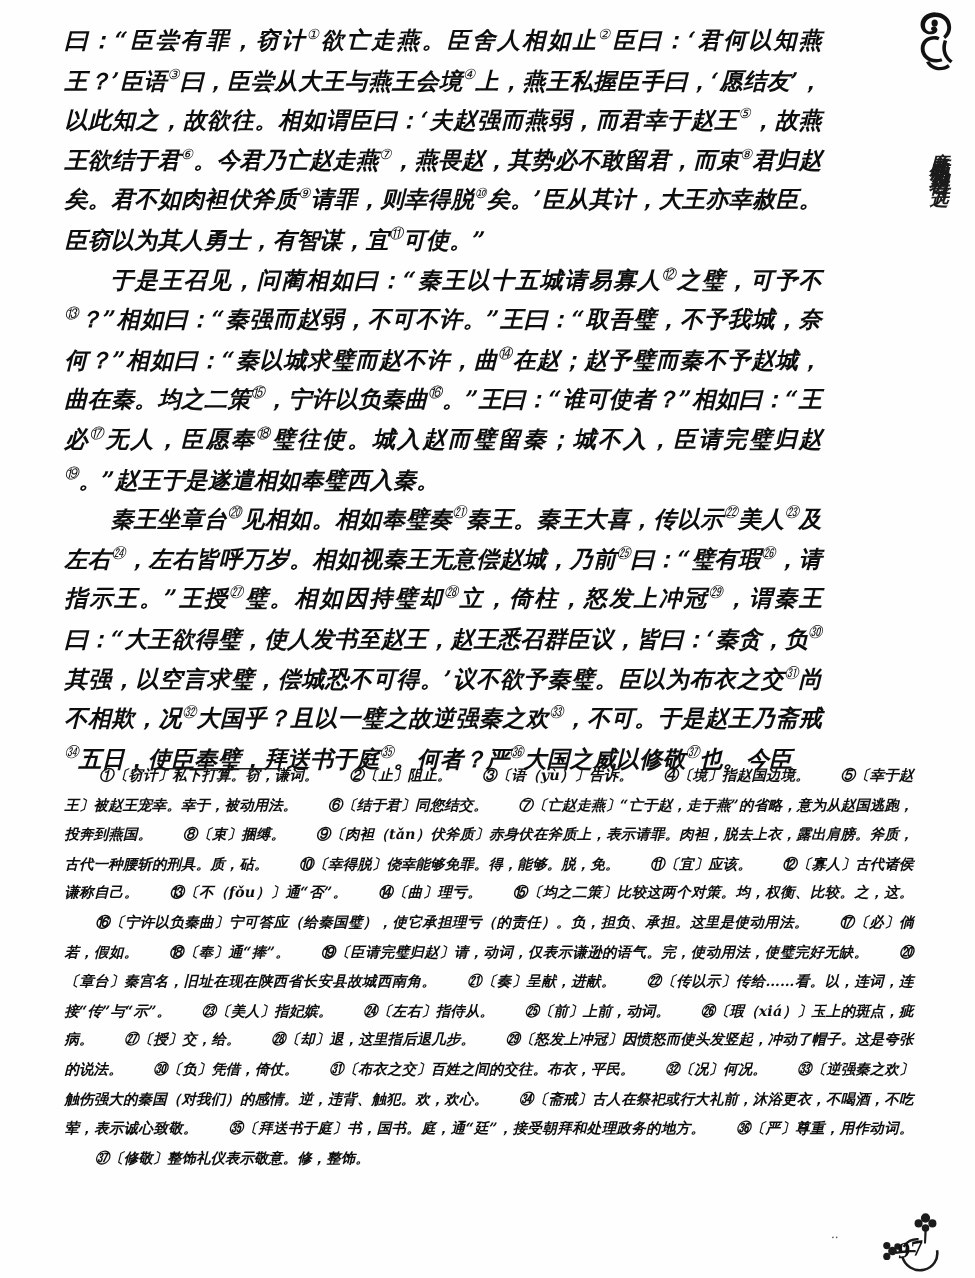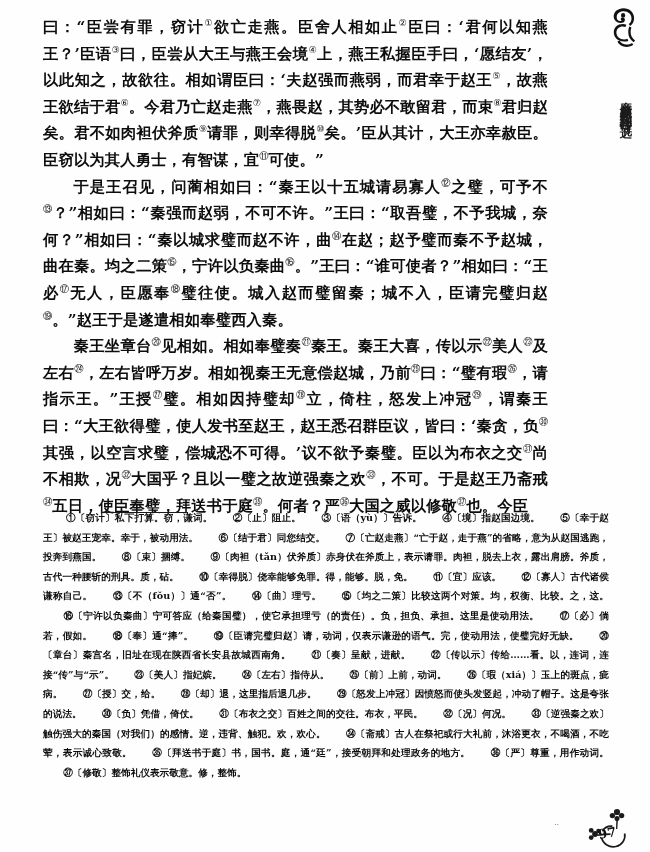--- a/index.html
+++ b/index.html
@@ -9,20 +9,21 @@
     font-family:"DejaVu Serif","Liberation Serif",serif;
     color:#0d0d0d;
     position:relative;
     overflow:hidden;
   }
   #page {
     position:absolute;
     inset:0;
     width:650px;
     height:852px;
+    font-style:italic;
   }
 
   
   #bodycol {
     position:absolute;
     left:43px;
     top:14px;
     width:505px;
   }
   .para {

